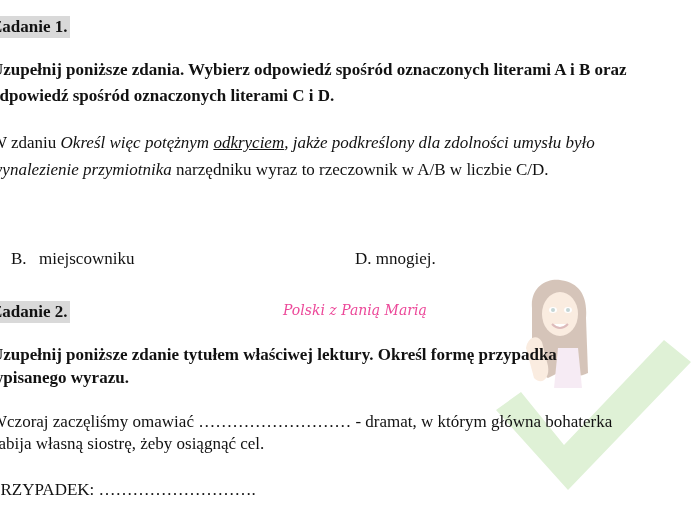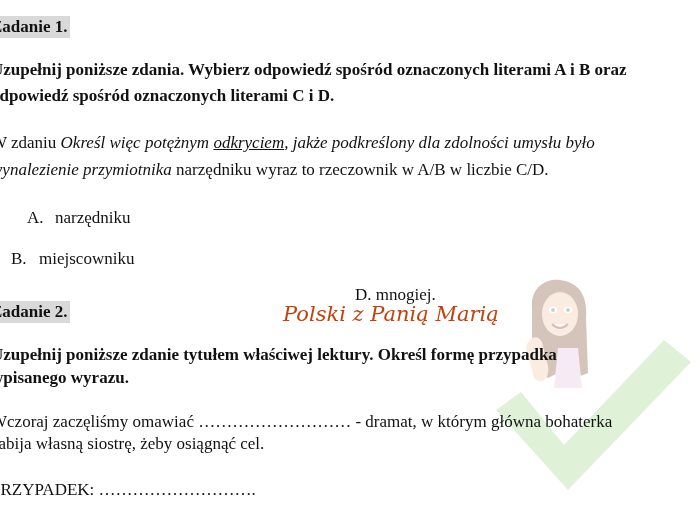--- a/index.html
+++ b/index.html
@@ -67,22 +67,22 @@
     .option .letter {
       display: inline-block;
       width: 28px;
     }
     .watermark-text {
       position: absolute;
       left: 292px;
       top: 302px;
       font-family: "DejaVu Serif", serif;
       font-style: italic;
-      font-size: 21px;
-      color: #c2410c;
+      font-size: 14px;
+      color: #ec4899;
       white-space: nowrap;
       z-index: 0;
     }
     .avatar {
       position: absolute;
       left: 527px;
       top: 278px;
       width: 80px;
       height: 120px;
       z-index: 0;
@@ -126,27 +126,24 @@
   <div class="bold-text fg" style="left:0; top:57px;">Uzupełnij poniższe zdania. Wybierz odpowiedź spośród oznaczonych literami A i B oraz</div>
   <div class="bold-text fg" style="left:0; top:83px;">odpowiedź spośród oznaczonych literami C i D.</div>
 
   <div class="body-text fg" style="left:0; top:130px;">
     <span>W zdaniu </span><i>Określ więc potężnym </i><i><u>odkryciem</u></i><i>, jakże podkreślony dla zdolności umysłu było</i>
   </div>
   <div class="body-text fg" style="left:0; top:157px;">
     <i>wynalezienie przymiotnika</i><span> narzędniku wyraz to rzeczownik w A/B w liczbie C/D.</span>
   </div>
 
-  <div class="option fg" style="left:36px; top:207px;">
-    <span class="letter">A.</span><span>narzędniku</span>
-  </div>
   <div class="option fg" style="left:20px; top:248px;">
     <span class="letter">B.</span><span>miejscowniku</span>
   </div>
-  <div class="option fg" style="left:364px; top:248px;margin-top:36px;">
+  <div class="option fg" style="left:364px; top:248px;">
     <span>D.</span> <span>mnogiej.</span>
   </div>
 
   <div class="heading fg" style="left:0; top:301px;">Zadanie 2.</div>
 
   <div class="bold-tight fg" style="left:0; top:344px;">Uzupełnij poniższe zdanie tytułem właściwej lektury. Określ formę przypadka</div>
   <div class="bold-tight fg" style="left:0; top:367px;">wpisanego wyrazu.</div>
 
   <div class="body-text-tight fg" style="left:0; top:411px;">Wczoraj zaczęliśmy omawiać ……………………… - dramat, w którym główna bohaterka</div>
   <div class="body-text-tight fg" style="left:0; top:433px;">zabija własną siostrę, żeby osiągnąć cel.</div>

